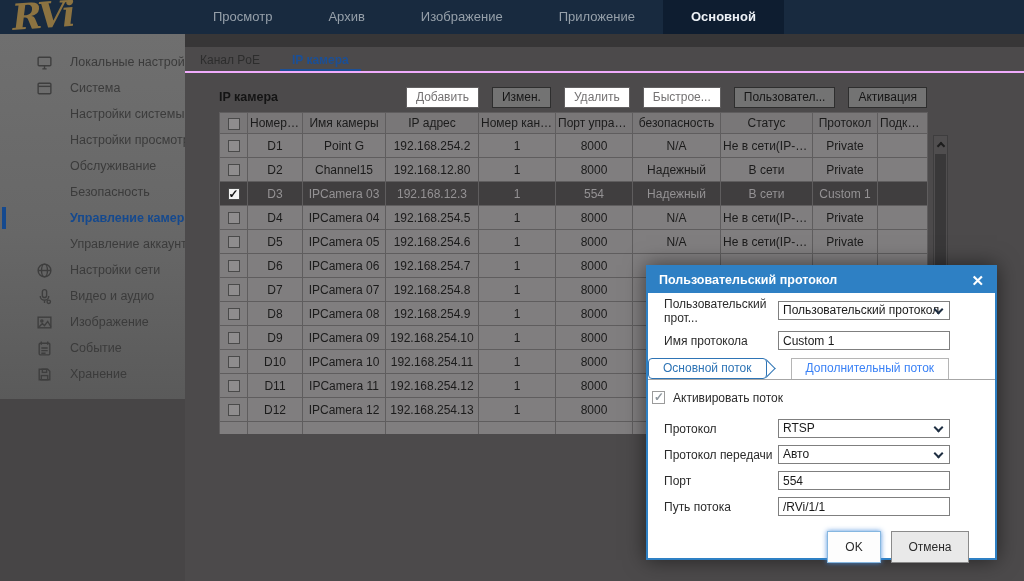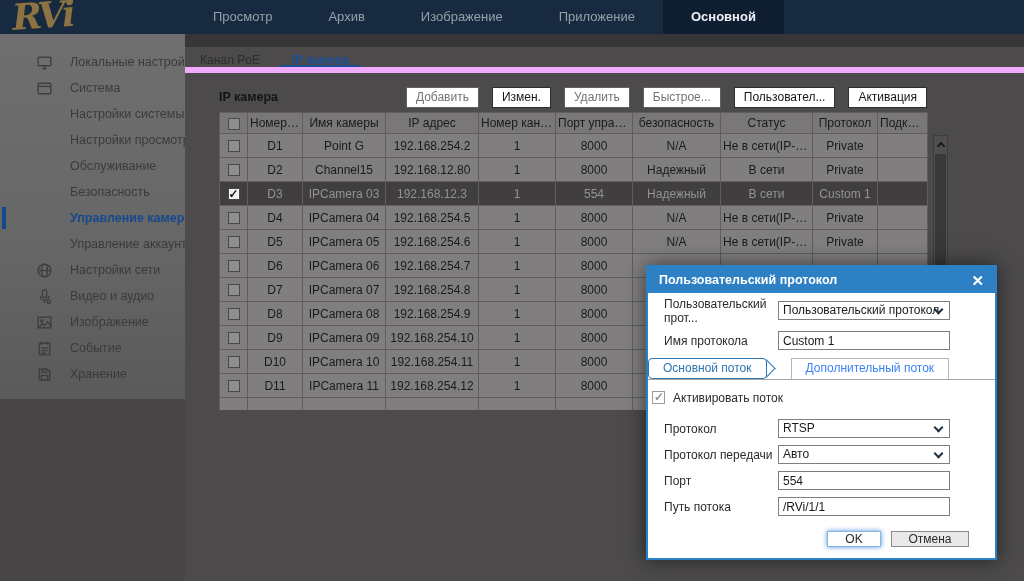--- a/index.html
+++ b/index.html
@@ -20,30 +20,30 @@
   .side-item { position:relative; height:26px; display:flex; align-items:center; color:#3b3b3b; font-size:12.5px; cursor:pointer; }
   .side-item .ic { position:absolute; left:36px; width:17px; height:17px; }
   .side-item .lbl { margin-left:70px; white-space:nowrap; }
   .side-item.active { color:#15498e; font-weight:bold; }
   .side-item.active::before { content:""; position:absolute; left:2px; top:2px; bottom:2px; width:4px; background:#15498e; }
   .ic svg { stroke:#3e3e3e; fill:none; stroke-width:1.3; }
 
   
   .main { position:absolute; left:185px; top:34px; right:0; bottom:0; background:#4c4a4b; }
   .top-band { height:13px; background:#373637; }
-  .ctabs { height:26px; border-bottom:6px solid #f0abfc; display:flex; padding-left:3px; }
+  .ctabs { height:26px; border-bottom:2px solid #f0abfc; display:flex; padding-left:3px; }
   .ctab { line-height:26px; padding:0 12px; color:#2d2d2d; margin-right:8px; cursor:pointer; }
   .ctab.active { color:#1b4f96; font-weight:bold; border-bottom:2px solid #1b4f96; }
 
   .panel { margin:12px 0 0 34px; width:708px; }
   .panel-head { height:24px; display:flex; align-items:center; justify-content:space-between; margin-bottom:3px; }
   .panel-title { font-weight:bold; color:#141414; font-size:12.5px; }
   .toolbar { display:flex; gap:13px; }
   .tbtn { height:21px; padding:0 9px; display:flex; align-items:center; font-size:12px; cursor:pointer; }
-  .tbtn.enabled { background:#ffffff; border:1px solid #2e2e2e; color:#161616; }
+  .tbtn.enabled { background:#737373; border:1px solid #2e2e2e; color:#161616; }
   .tbtn.disabled { background:#ffffff; border:1px solid #626061; color:#747273; cursor:default; }
 
   table.cams { border-collapse:collapse; table-layout:fixed; width:708px; }
   .cams th, .cams td { border:1px solid #5f5d5e; text-align:center; padding:0 2px;
         overflow:hidden; white-space:nowrap; text-overflow:ellipsis; color:#1b1b1b; font-weight:normal; font-size:12px; }
   .cams thead th { height:21px; background:#797778; }
   .cams tbody td { height:24px; background:#807e7f; }
   .cams tr.selected td { background:#403e3f; color:#949294; }
   .cams tr.filler td { height:12px; border-bottom:none; }
   .cb { display:inline-block; width:12px; height:12px; border:1px solid #4a4a4a; background:#8f8d8e; vertical-align:middle; position:relative; cursor:pointer; }
@@ -78,21 +78,21 @@
   .stab.active { border:1px solid #2e74b5; border-radius:4px; color:#2e74b5; position:relative; z-index:1; }
   .stab.inactive { border:1px solid #b5b5b5; border-bottom:none; color:#3b82f6; margin-left:14px; }
   .tab-arrow { position:relative; width:10px; height:21px; }
   .tab-arrow::before { content:""; position:absolute; left:-7px; top:4px; width:12px; height:12px;
               border-top:1.5px solid #2e74b5; border-right:1.5px solid #2e74b5; transform:rotate(45deg); background:#fff; }
   .cb-row { display:flex; margin-top:11px; padding-left:4px; gap:8px; }
   .dlg-cb { width:13px; height:13px; border:1px solid #9b9b9b; background:#fff; position:relative; cursor:pointer; }
   .dlg-cb.checked::after { content:"\2713"; position:absolute; left:1px; top:-2px; font-size:12px; font-weight:bold; color:#8f979e; }
   .cb-label { color:#2b2b2b; }
   .btn-row { display:flex; justify-content:flex-end; gap:10px; padding-right:26px; margin-top:15px; }
-  .dbtn { height:16px; display:flex; align-items:center; justify-content:center; font-size:12px; cursor:pointer; color:#2b2b2b; }
+  .dbtn { height:32px; display:flex; align-items:center; justify-content:center; font-size:12px; cursor:pointer; color:#2b2b2b; }
   .dbtn.ok { width:54px; background:#fdfdfd; border:1px solid #86b7e0; box-shadow:0 0 5px rgba(72,140,220,0.95); }
   .dbtn.cancel { width:78px; background:#e9e9e9; border:1px solid #8a8a8a; }
   .mt14 { margin-top:14px; } .mt11 { margin-top:11px; } .mt7 { margin-top:7px; }
 </style>
 </head>
 <body>
 
 <div class="nav">
   <div class="logo">RVi</div>
   <div class="nav-tabs">
@@ -356,20 +356,32 @@
             <td>D11</td>
             <td>IPCamera 11</td>
             <td>192.168.254.12</td>
             <td>1</td>
             <td>8000</td>
             <td></td>
             <td></td>
             <td></td>
             <td></td>
           </tr>
+          <tr>
+            <td><span class="cb"></span></td>
+            <td>D12</td>
+            <td>IPCamera 12</td>
+            <td>192.168.254.13</td>
+            <td>1</td>
+            <td>8000</td>
+            <td></td>
+            <td></td>
+            <td></td>
+            <td></td>
+          </tr>
         </tbody>
       <tbody>
         <tr class="filler">
           <td></td>
             <td></td>
             <td></td>
             <td></td>
             <td></td>
             <td></td>
             <td></td>

